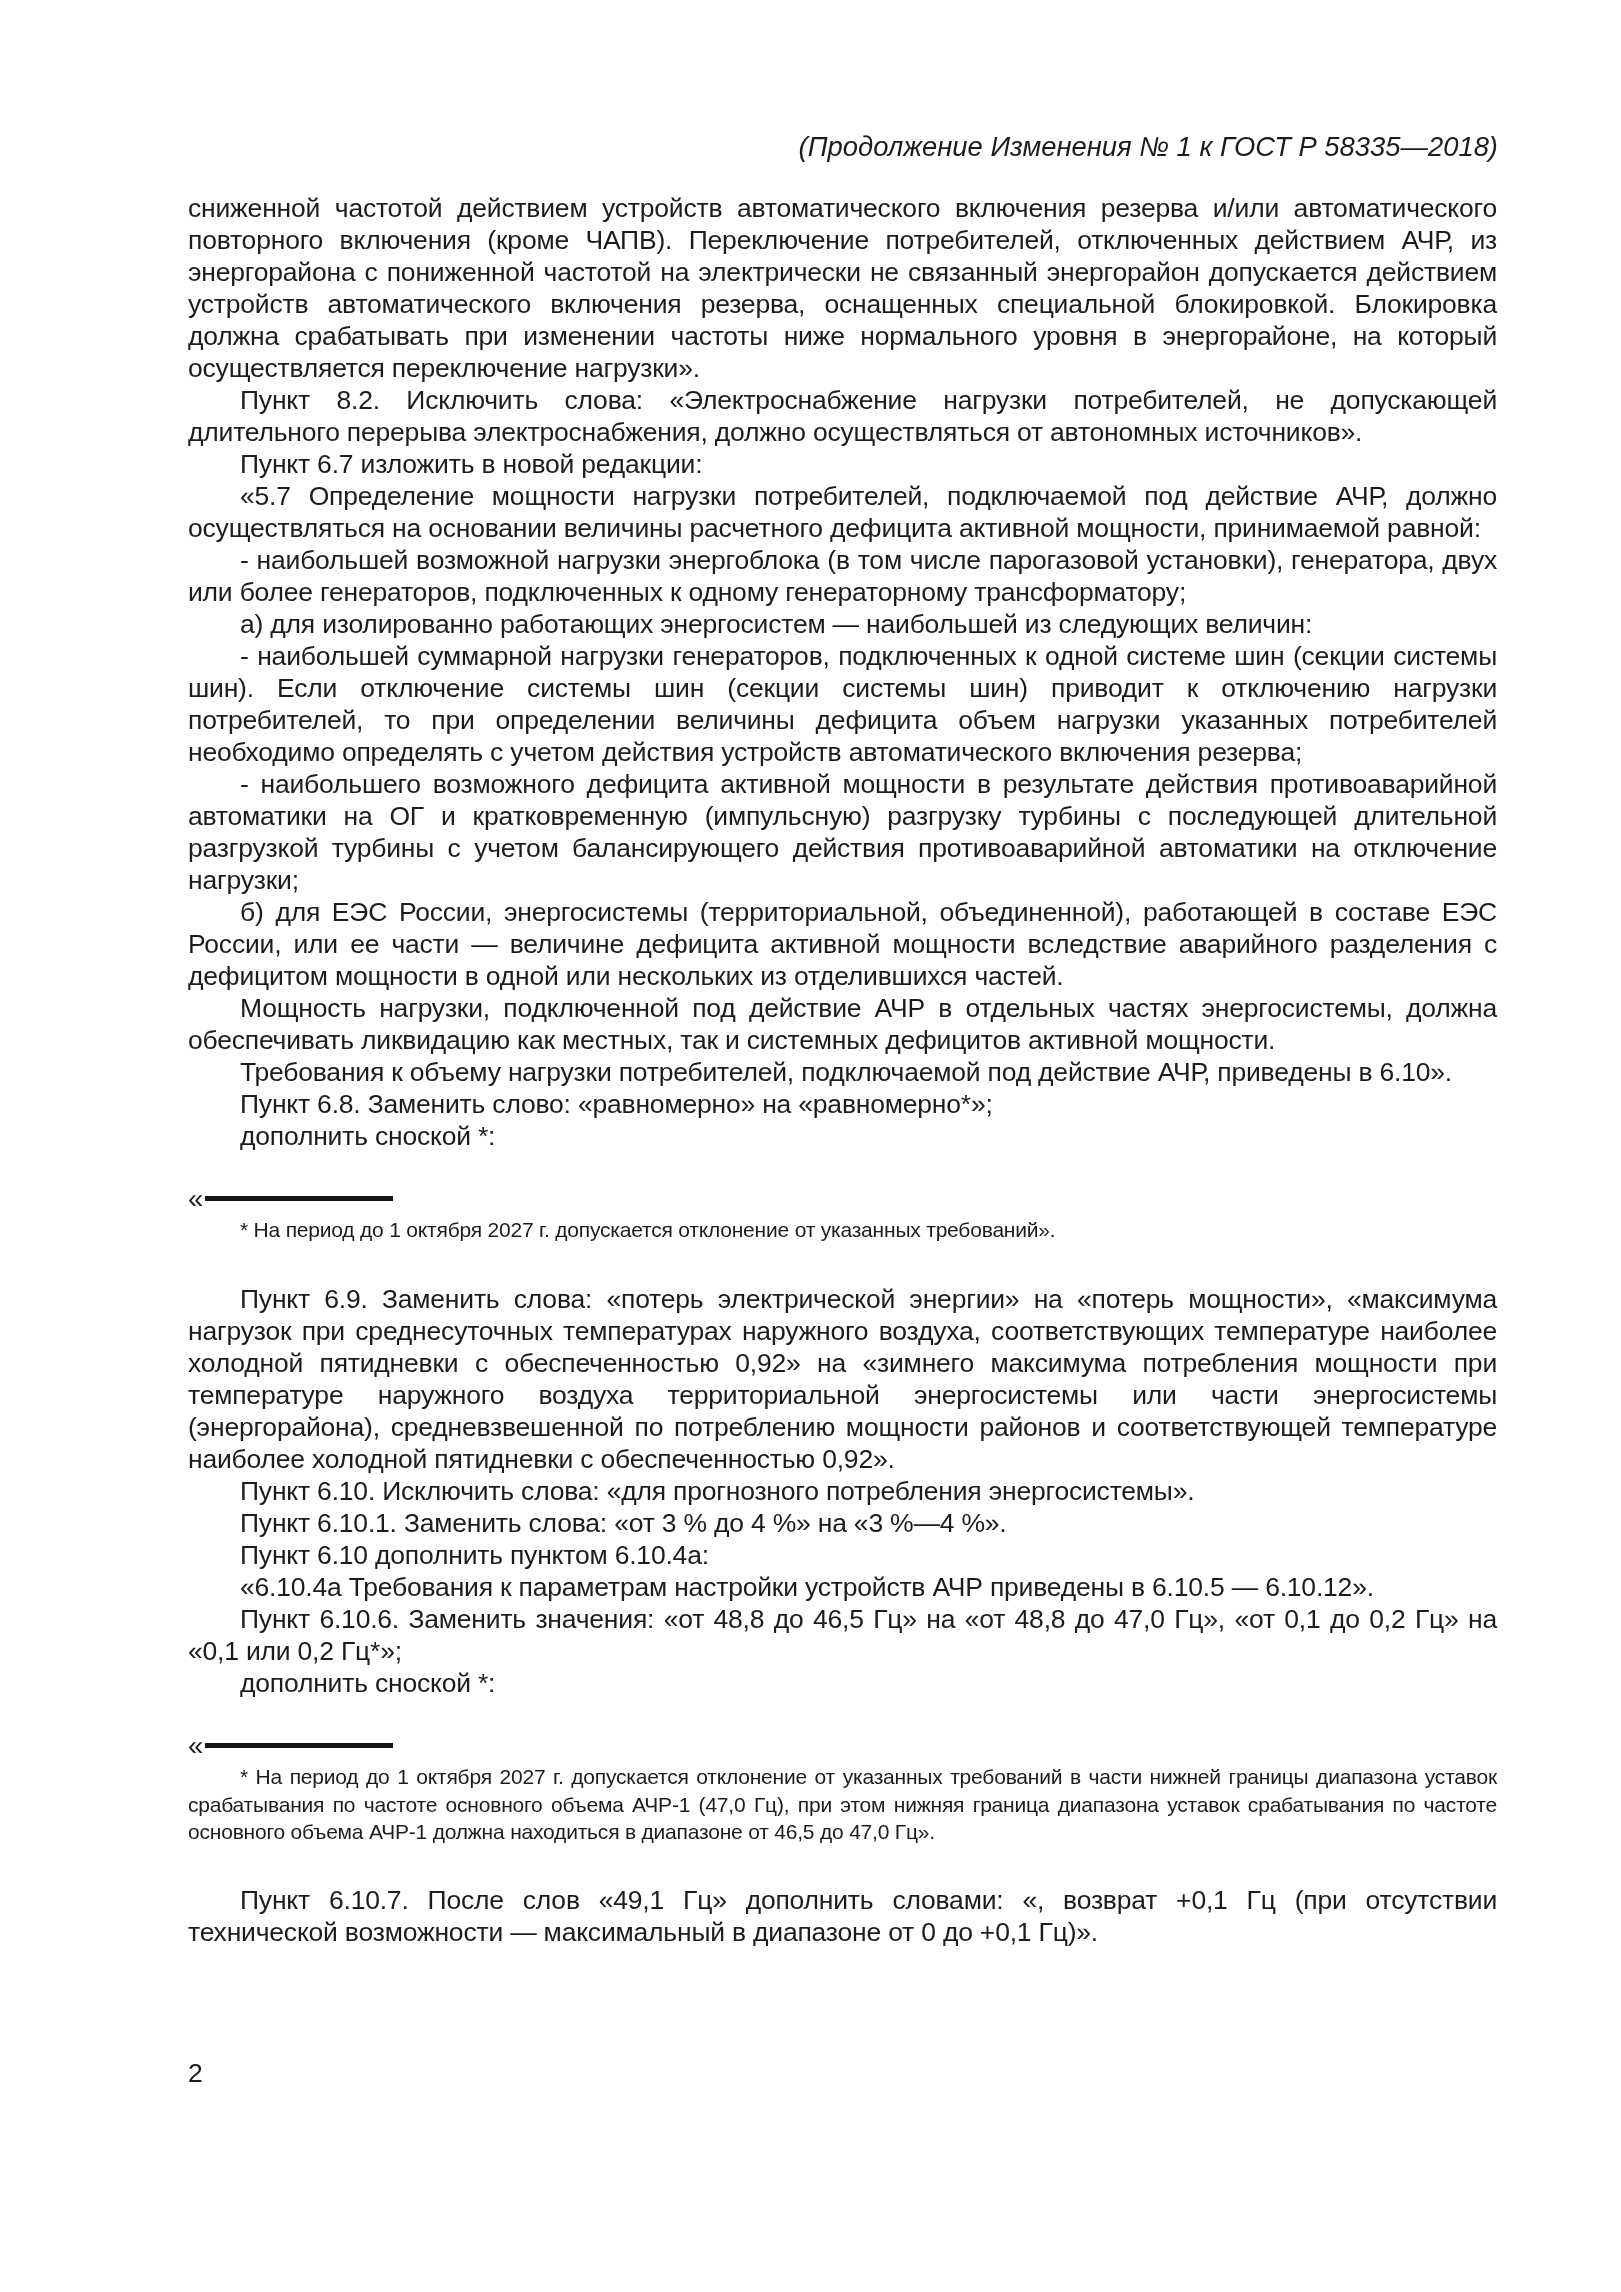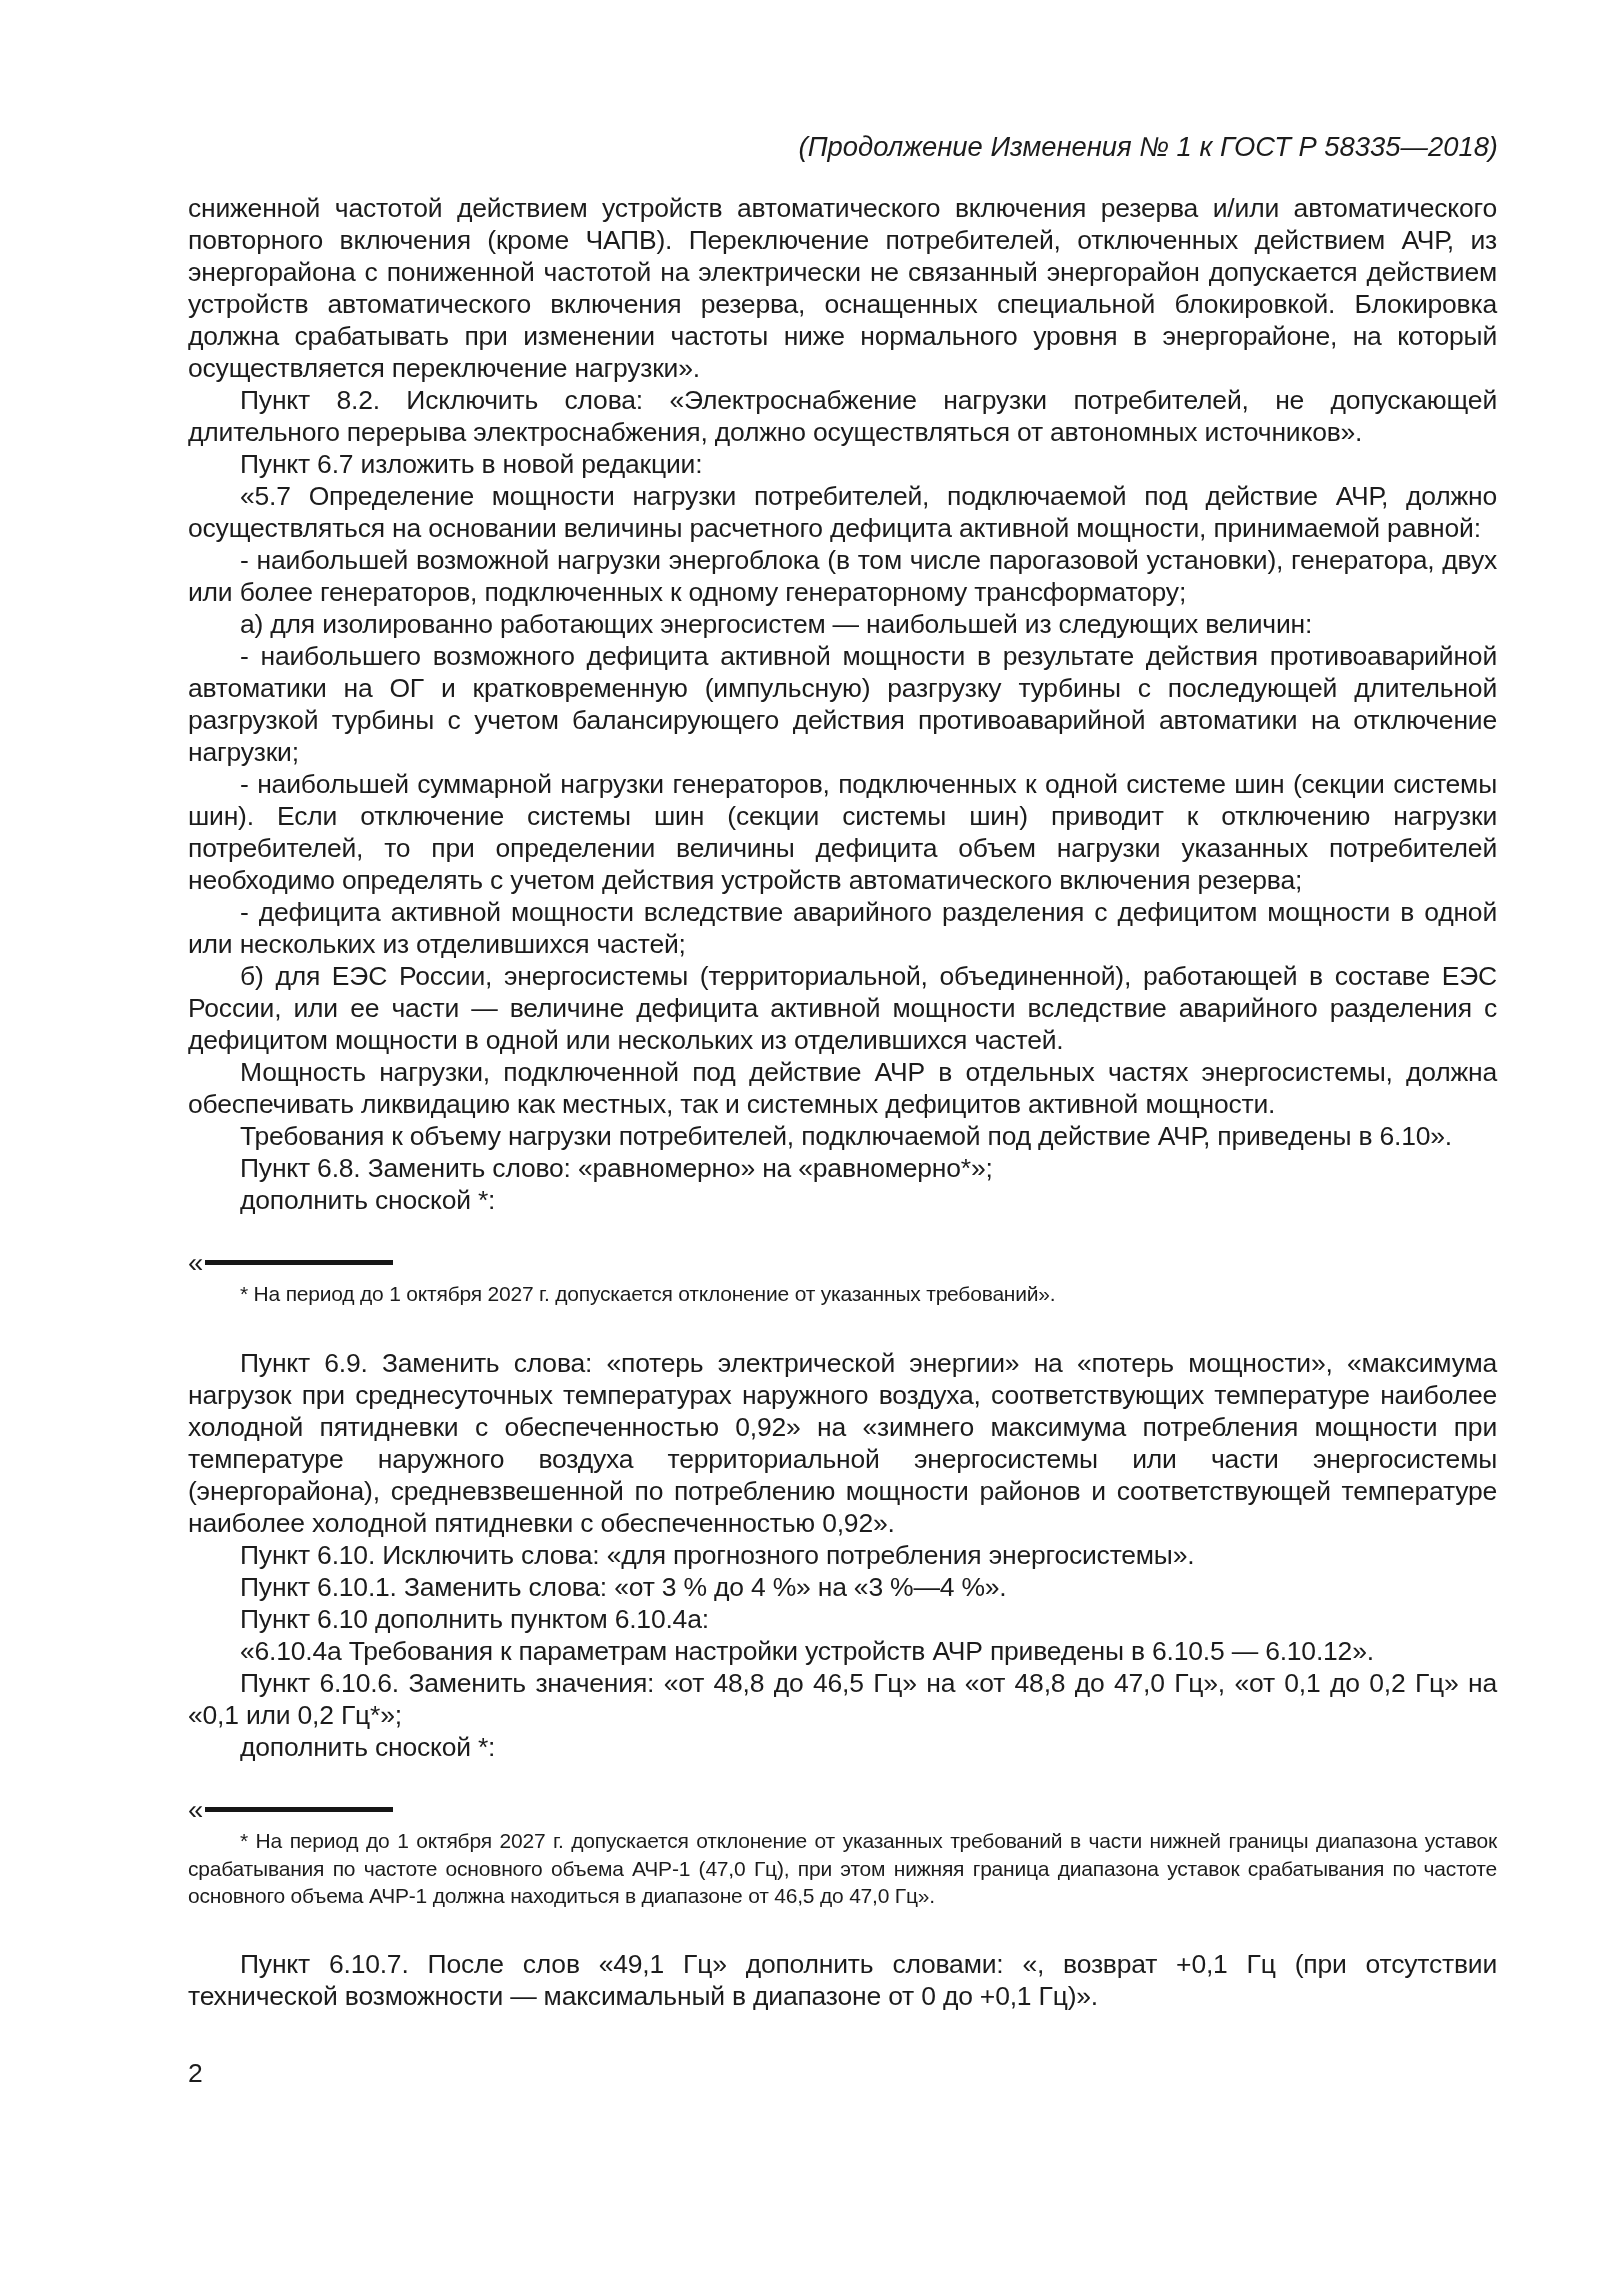--- a/index.html
+++ b/index.html
@@ -64,23 +64,22 @@
 
   <div class="running-header">(Продолжение Изменения № 1 к ГОСТ Р 58335—2018)</div>
 
   <div class="content">
     <p class="noindent">сниженной частотой действием устройств автоматического включения резерва и/или автоматического повторного включения (кроме ЧАПВ). Переключение потребителей, отключенных действием АЧР, из энергорайона с пониженной частотой на электрически не связанный энергорайон допускается действием устройств автоматического включения резерва, оснащенных специальной блокировкой. Блокировка должна срабатывать при изменении частоты ниже нормального уровня в энергорайоне, на который осуществляется переключение нагрузки».</p>
     <p>Пункт 8.2. Исключить слова: «Электроснабжение нагрузки потребителей, не допускающей длительного перерыва электроснабжения, должно осуществляться от автономных источников».</p>
     <p>Пункт 6.7 изложить в новой редакции:</p>
     <p>«5.7 Определение мощности нагрузки потребителей, подключаемой под действие АЧР, должно осуществляться на основании величины расчетного дефицита активной мощности, принимаемой равной:</p>
     <p>- наибольшей возможной нагрузки энергоблока (в том числе парогазовой установки), генератора, двух или более генераторов, подключенных к одному генераторному трансформатору;</p>
     <p>а) для изолированно работающих энергосистем — наибольшей из следующих величин:</p>
+    <p>- наибольшей суммарной нагрузки генераторов, подключенных к одной системе шин (секции системы шин). Если отключение системы шин (секции системы шин) приводит к отключению нагрузки потребителей, то при определении величины дефицита объем нагрузки указанных потребителей необходимо определять с учетом действия устройств автоматического включения резерва;</p>
     <p>- наибольшего возможного дефицита активной мощности в результате действия противоаварийной автоматики на ОГ и кратковременную (импульсную) разгрузку турбины с последующей длительной разгрузкой турбины с учетом балансирующего действия противоаварийной автоматики на отключение нагрузки;</p>
-    <p>- наибольшей суммарной нагрузки генераторов, подключенных к одной системе шин (секции системы шин). Если отключение системы шин (секции системы шин) приводит к отключению нагрузки потребителей, то при определении величины дефицита объем нагрузки указанных потребителей необходимо определять с учетом действия устройств автоматического включения резерва;</p>
-    <p>- дефицита активной мощности вследствие аварийного разделения с дефицитом мощности в одной или нескольких из отделившихся частей;</p>
     <p>б) для ЕЭС России, энергосистемы (территориальной, объединенной), работающей в составе ЕЭС России, или ее части — величине дефицита активной мощности вследствие аварийного разделения с дефицитом мощности в одной или нескольких из отделившихся частей.</p>
     <p>Мощность нагрузки, подключенной под действие АЧР в отдельных частях энергосистемы, должна обеспечивать ликвидацию как местных, так и системных дефицитов активной мощности.</p>
     <p>Требования к объему нагрузки потребителей, подключаемой под действие АЧР, приведены в 6.10».</p>
     <p>Пункт 6.8. Заменить слово: «равномерно» на «равномерно*»;</p>
     <p>дополнить сноской *:</p>
 
     <div class="footnote-block">
       <div class="fn-rule-row">
         <span class="fn-open-mark">«</span>
         <span class="fn-rule"></span>

